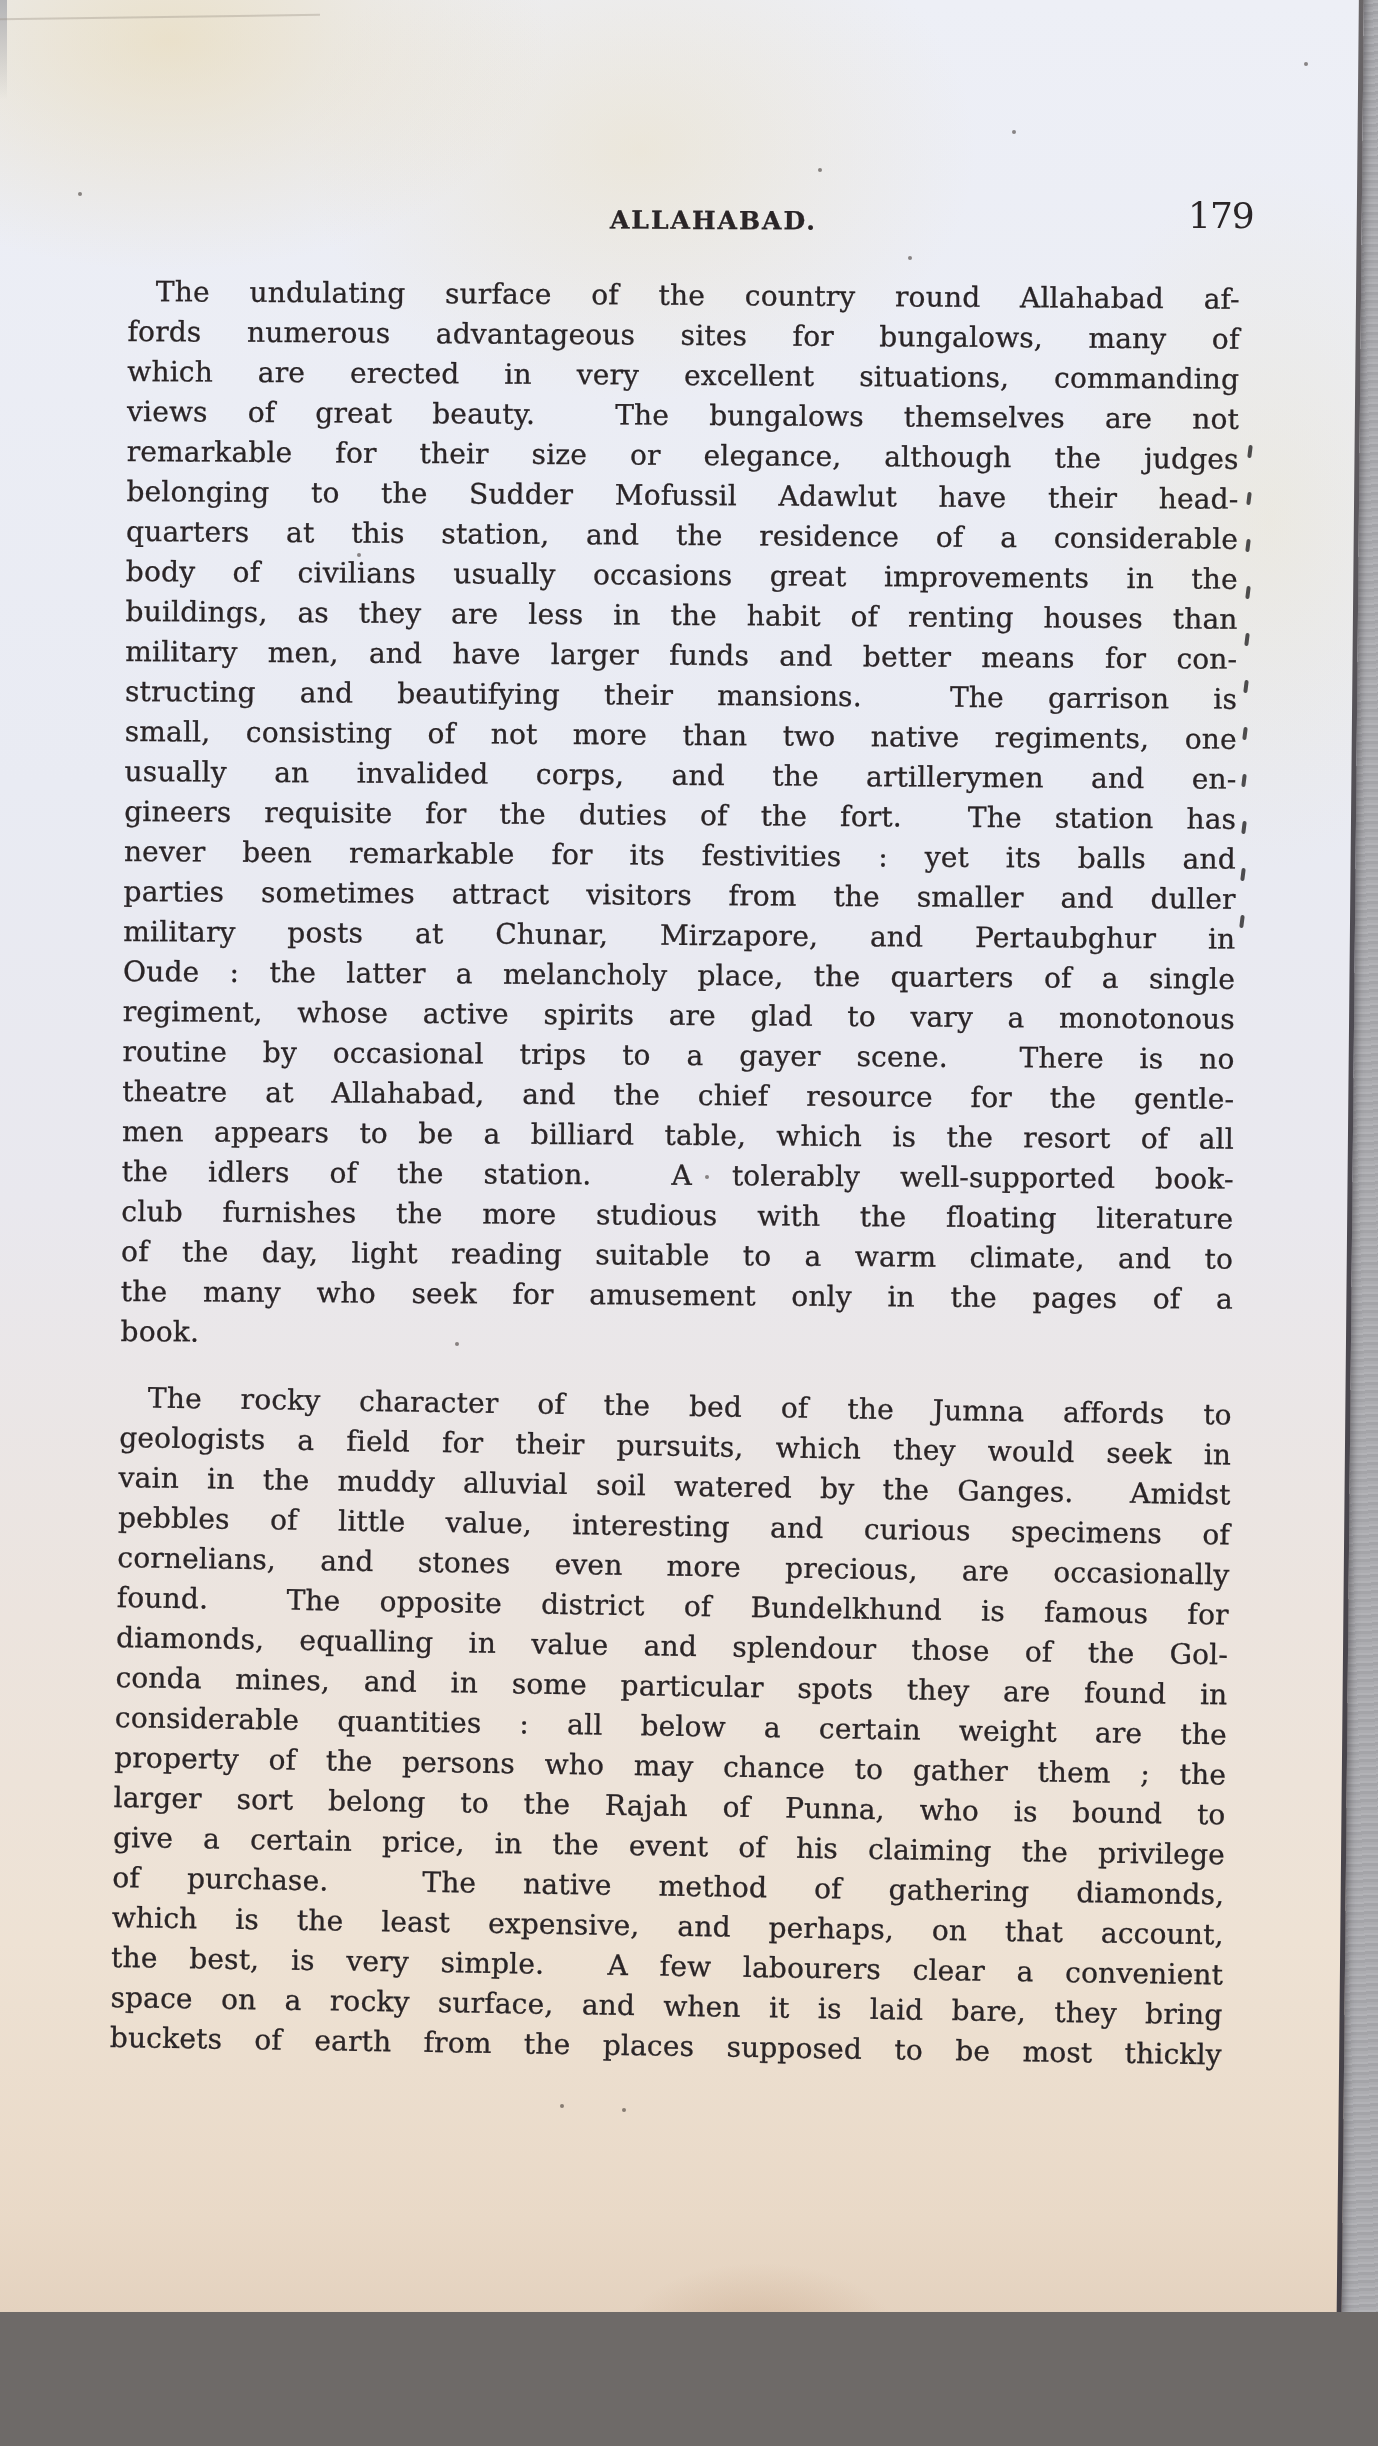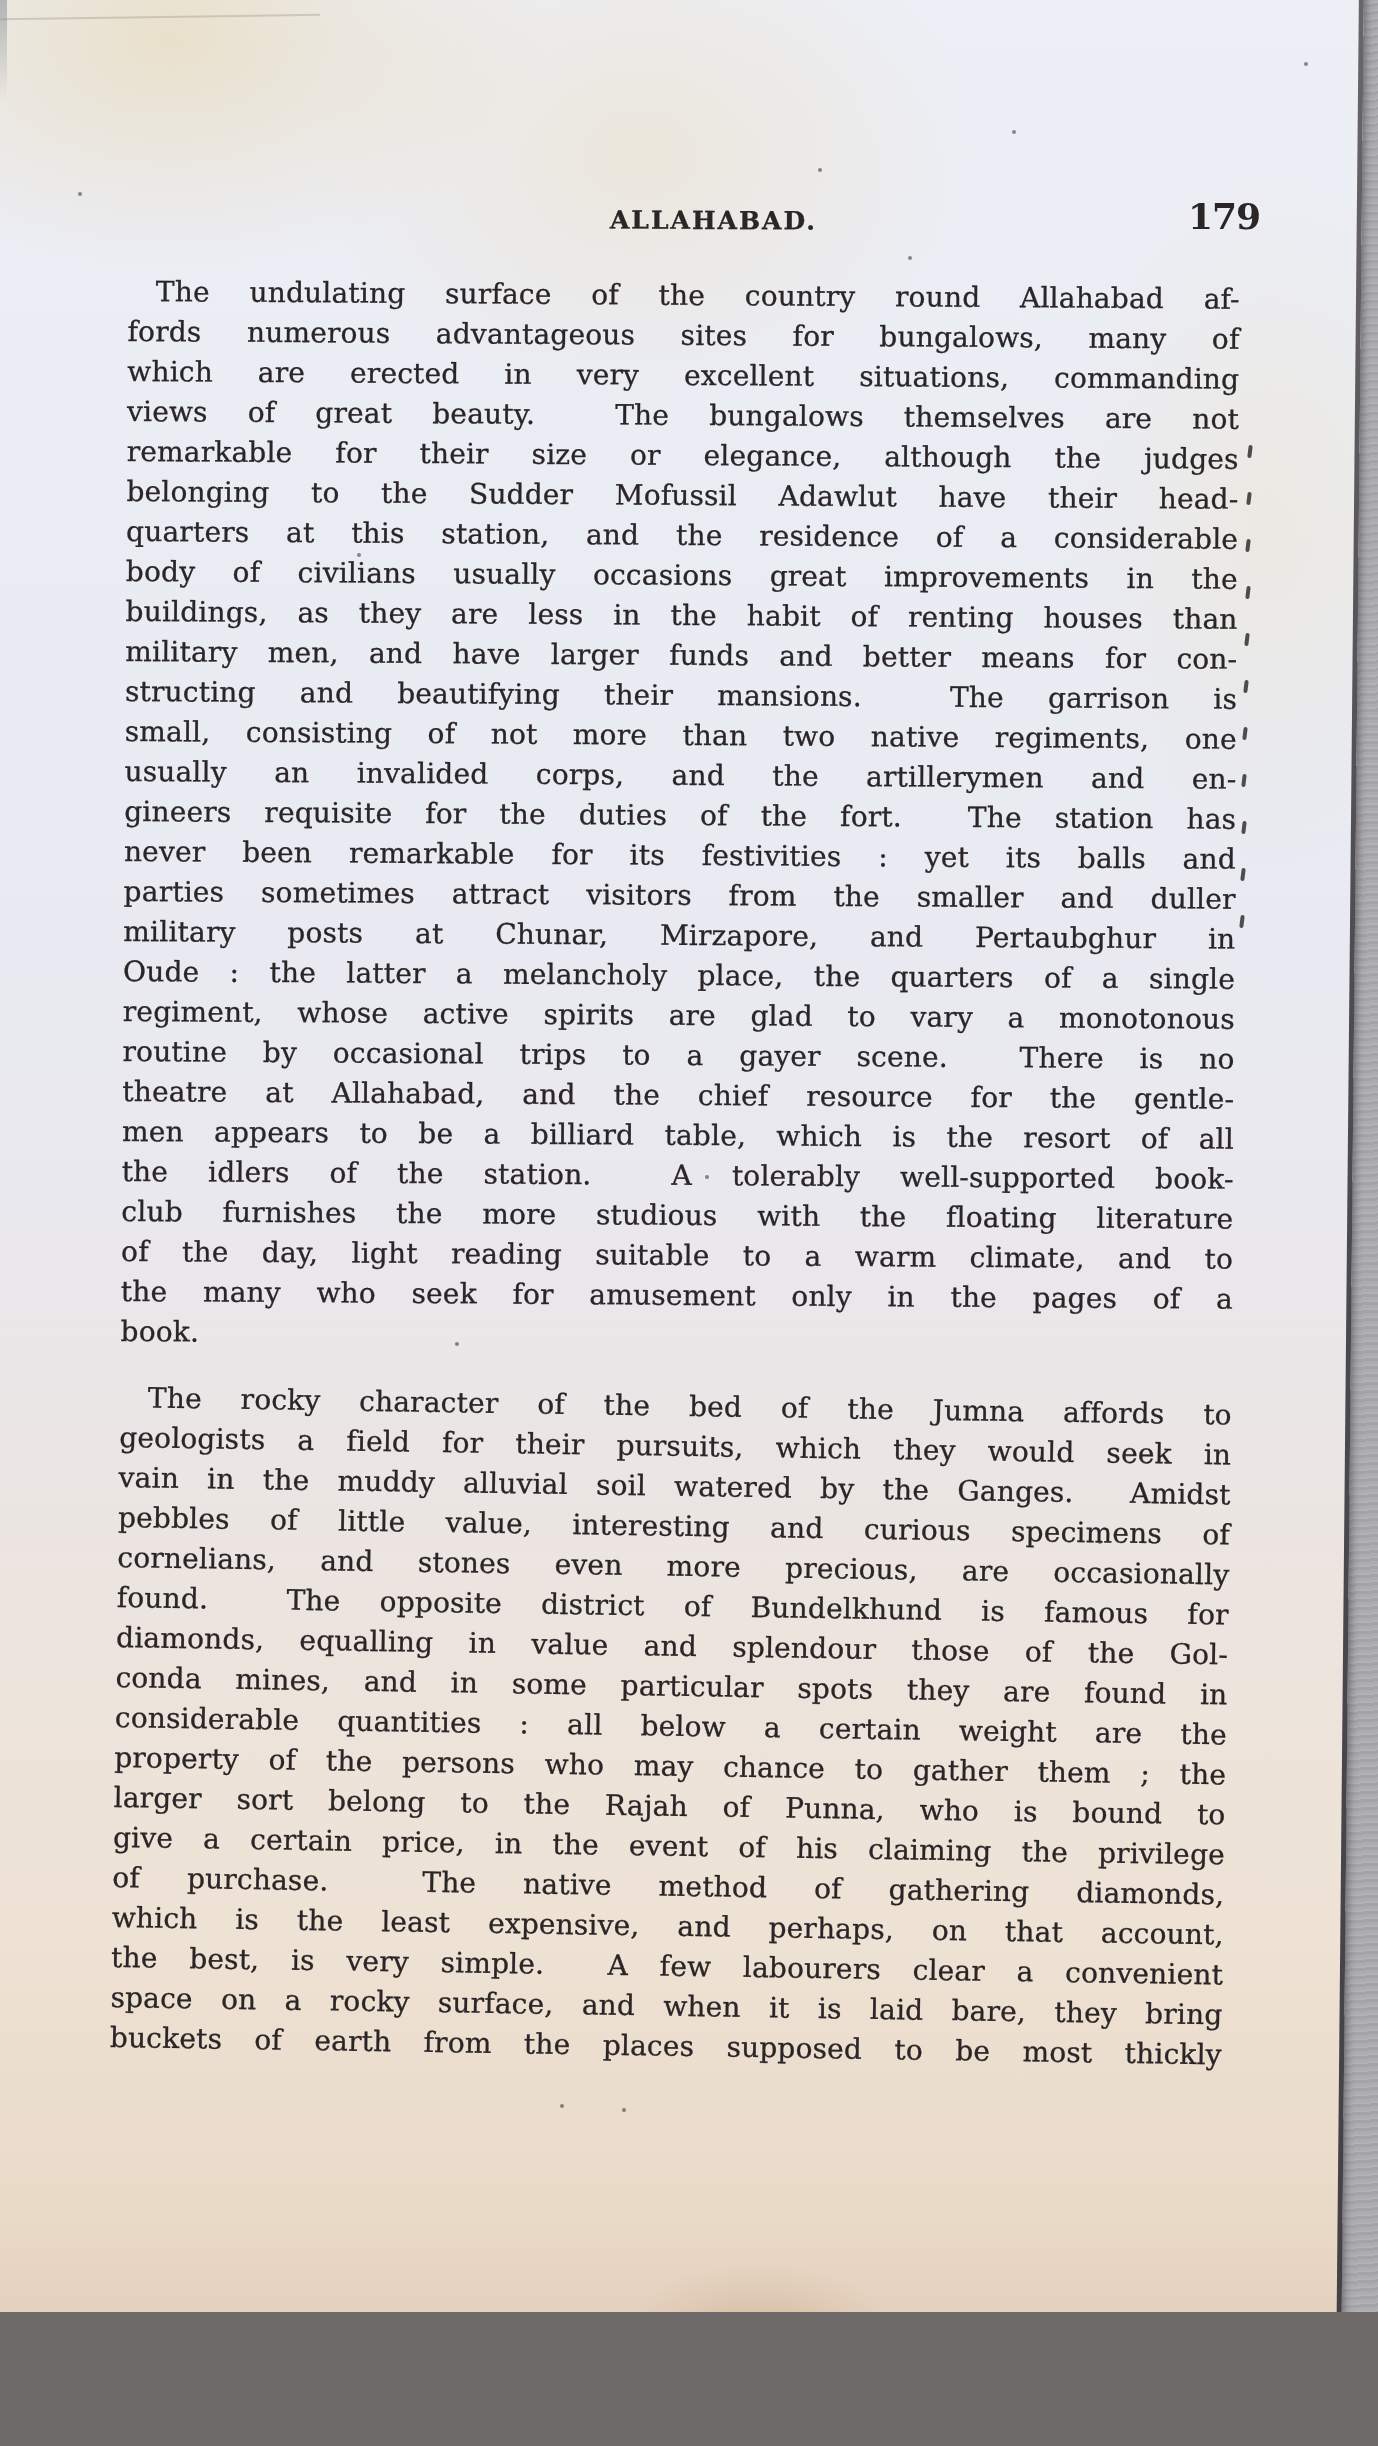--- a/index.html
+++ b/index.html
@@ -21,21 +21,21 @@
 
   
   .running-head {
     position: absolute; left: 610px; top: 208px;
     font-size: 25px; font-weight: bold; letter-spacing: 2px; line-height: 1;
     color: #2a2527; -webkit-text-stroke: 0.3px #2a2527;
     transform: rotate(0.3deg);
   }
   .page-number {
     position: absolute; left: 1188px; top: 198px;
-    font-size: 36px; font-weight: bold; letter-spacing: -1px; line-height: 1;
+    font-size: 36px; font-weight: normal; letter-spacing: -1px; line-height: 1;
     color: #2a2527;
   }
 
   
   .text-block {
     position: absolute; left: 128px; top: 272px; width: 1112px;
     transform: rotate(0.4deg); transform-origin: 0 0;
     color: #2a2527; -webkit-text-stroke: 0.35px rgba(38,32,34,0.85);
     font-size: 28px;
   }

